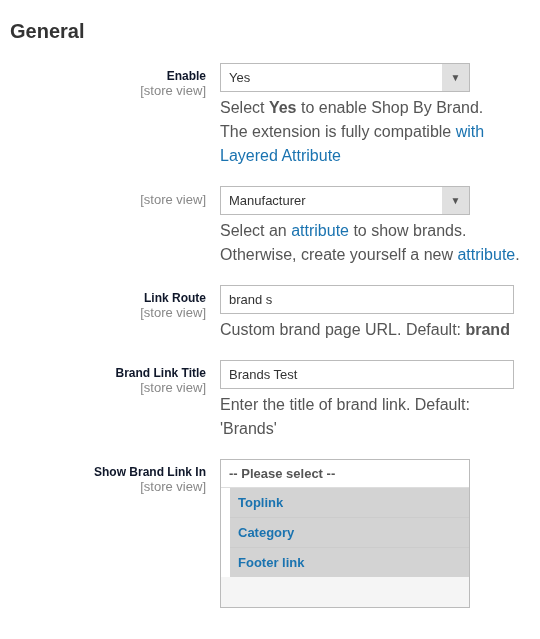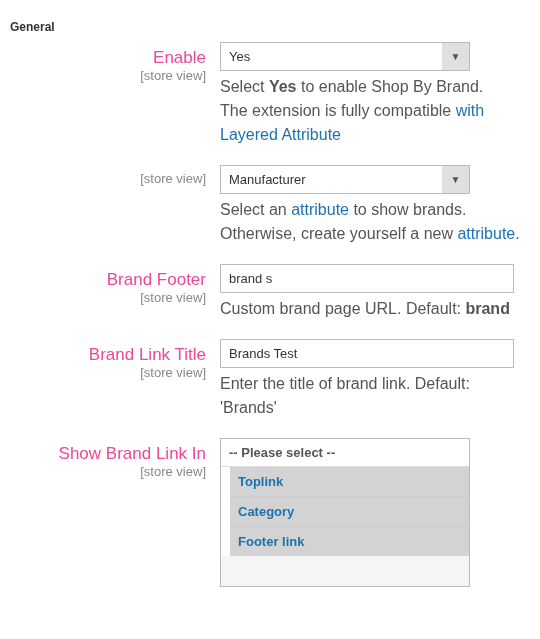--- a/index.html
+++ b/index.html
@@ -5,41 +5,41 @@
     * { box-sizing: border-box; margin: 0; padding: 0; }
     body {
       font-family: Arial, sans-serif;
       font-size: 13px;
       color: #333;
       background: #fff;
       padding: 20px 10px;
       width: 540px;
     }
     h2 {
-      font-size: 12px;
-      font-weight: bold;
-      color: #333;
-      margin-bottom: 8px;
+      font-size: 20px;
+      font-weight: bold;
+      color: #333;
+      margin-bottom: 20px;
     }
     .form-row {
       display: flex;
       align-items: flex-start;
       margin-bottom: 18px;
     }
     .label-col {
       width: 210px;
       min-width: 210px;
       text-align: right;
       padding-right: 14px;
       padding-top: 6px;
     }
     .label-col .field-label {
-      font-weight: normal;
-      color: #ec4899;
-      font-size: 17px;
+      font-weight: bold;
+      color: #0f172a;
+      font-size: 12px;
       display: block;
     }
     .label-col .store-view {
       color: #888;
       font-size: 13px;
       display: block;
     }
     .field-col {
       flex: 1;
     }
@@ -168,21 +168,21 @@
     </div>
     <div class="field-desc">
       Select an <a>attribute</a> to show brands.<br>
       Otherwise, create yourself a new <a>attribute</a>.
     </div>
   </div>
 </div>
 
 <div class="form-row">
   <div class="label-col">
-    <span class="field-label">Brand Footer</span>
+    <span class="field-label">Link Route</span>
     <span class="store-view">[store view]</span>
   </div>
   <div class="field-col">
     <input class="text-input" type="text" value="brand s" style="">
     <div class="field-desc">
       Custom brand page URL. Default: <strong>brand</strong>
     </div>
   </div>
 </div>
 

